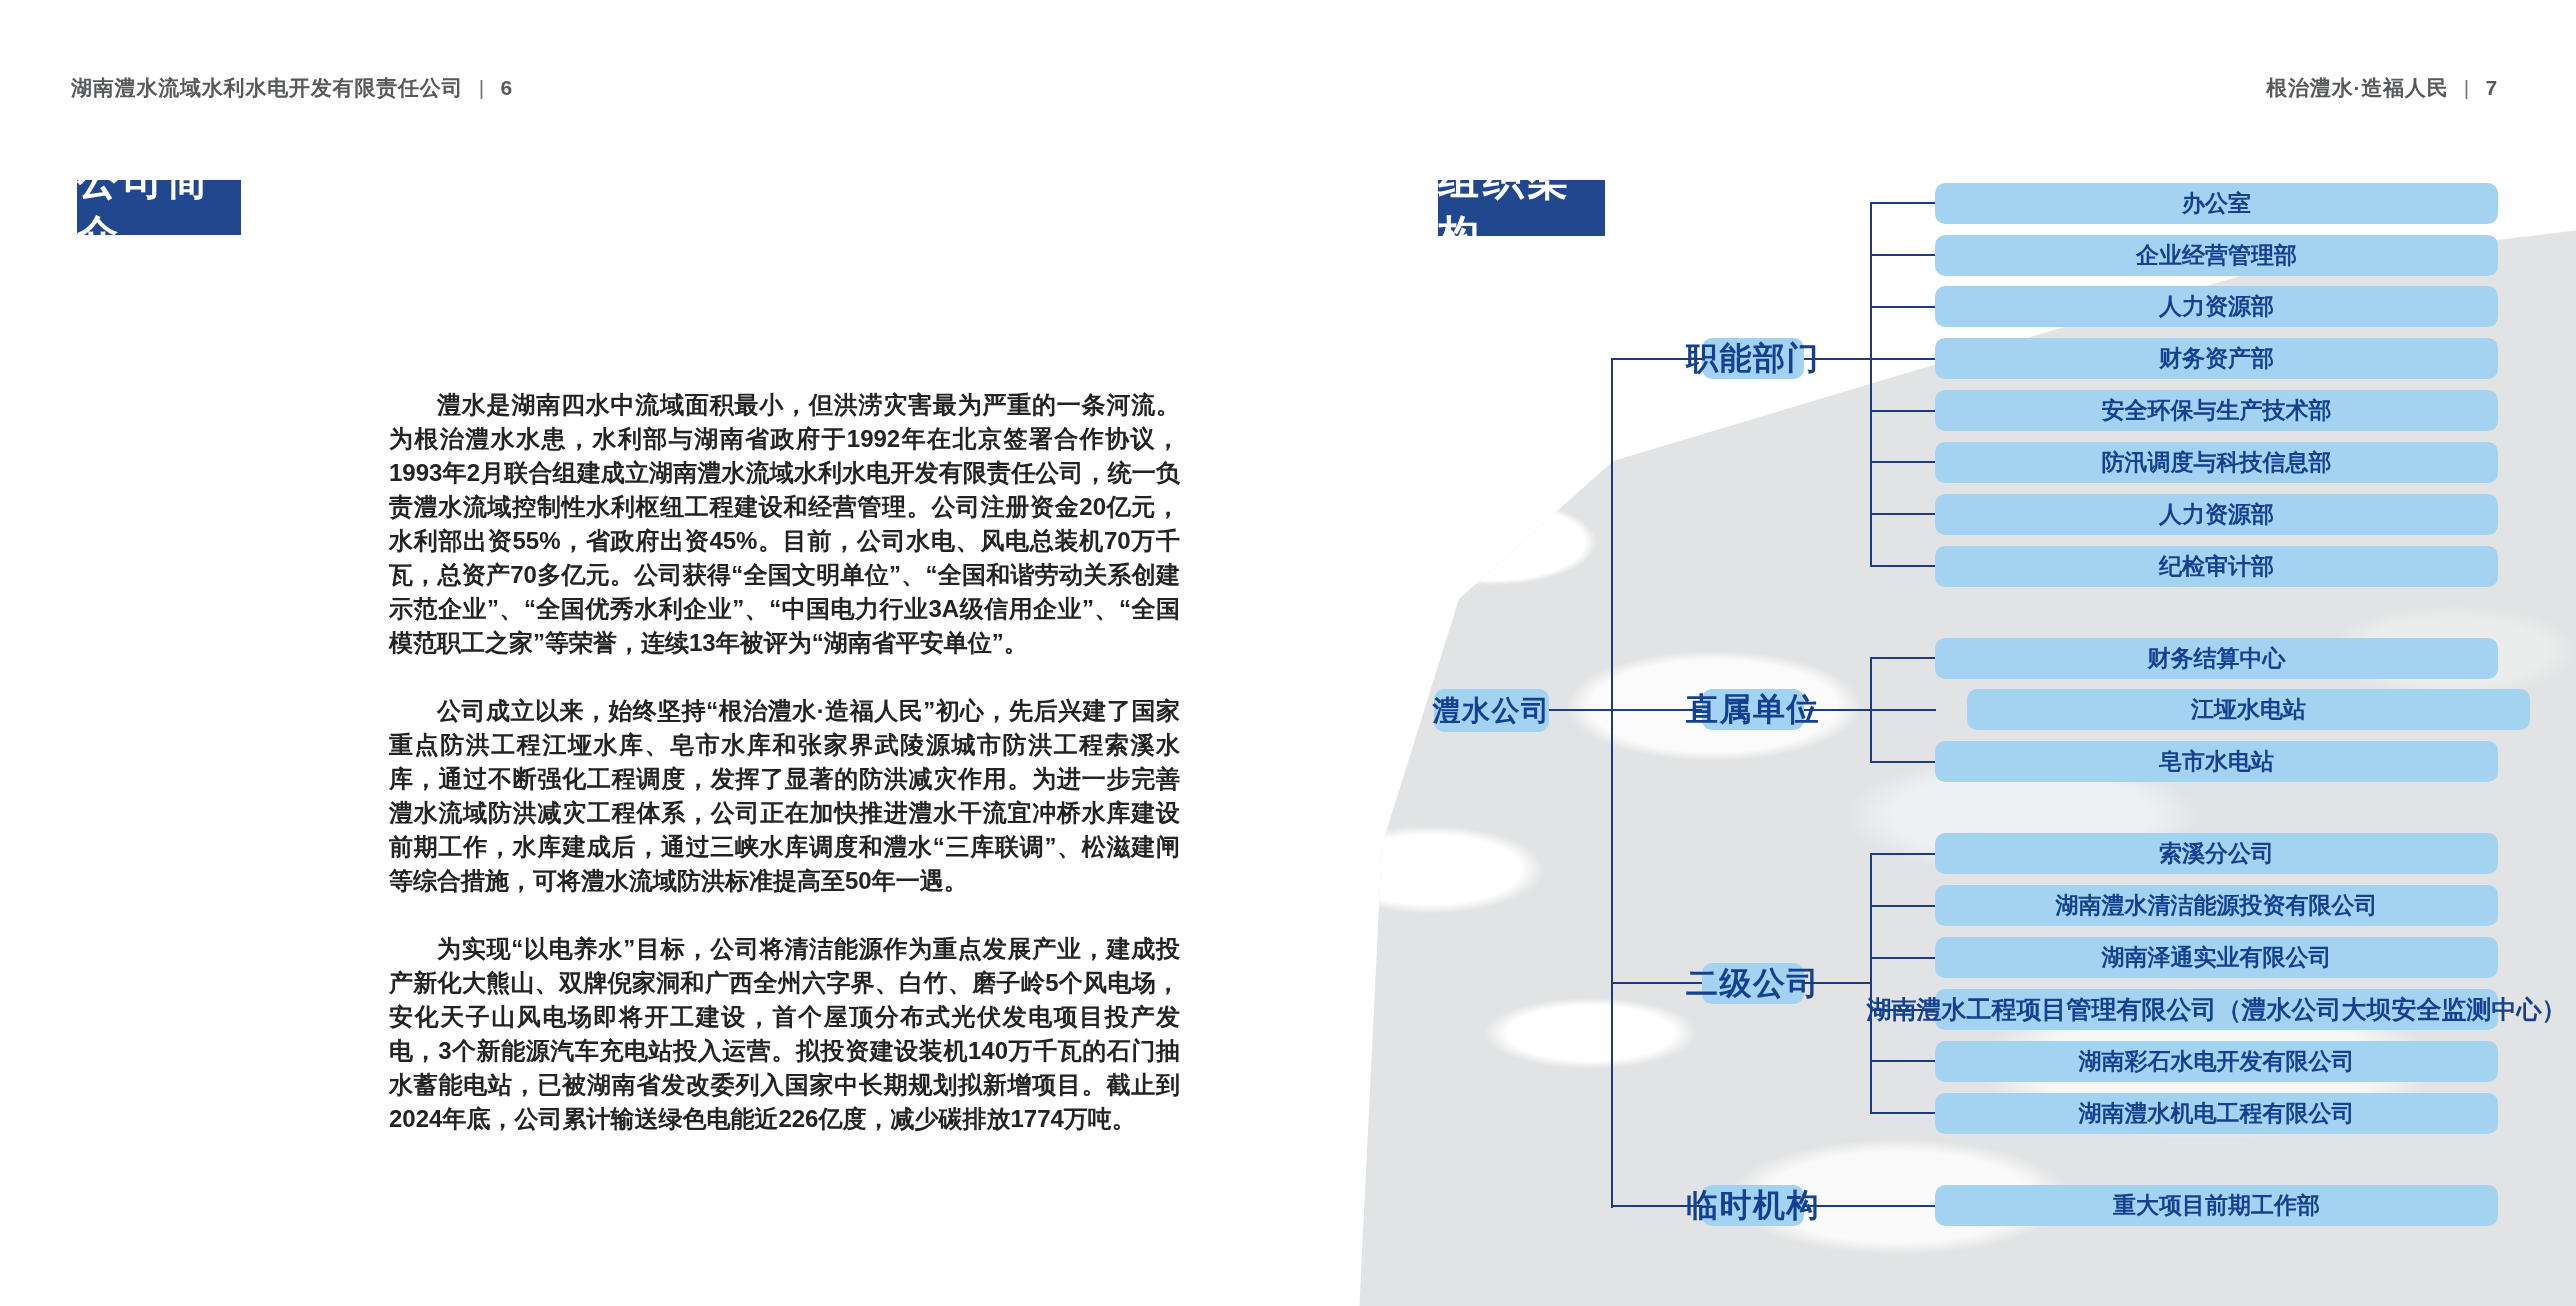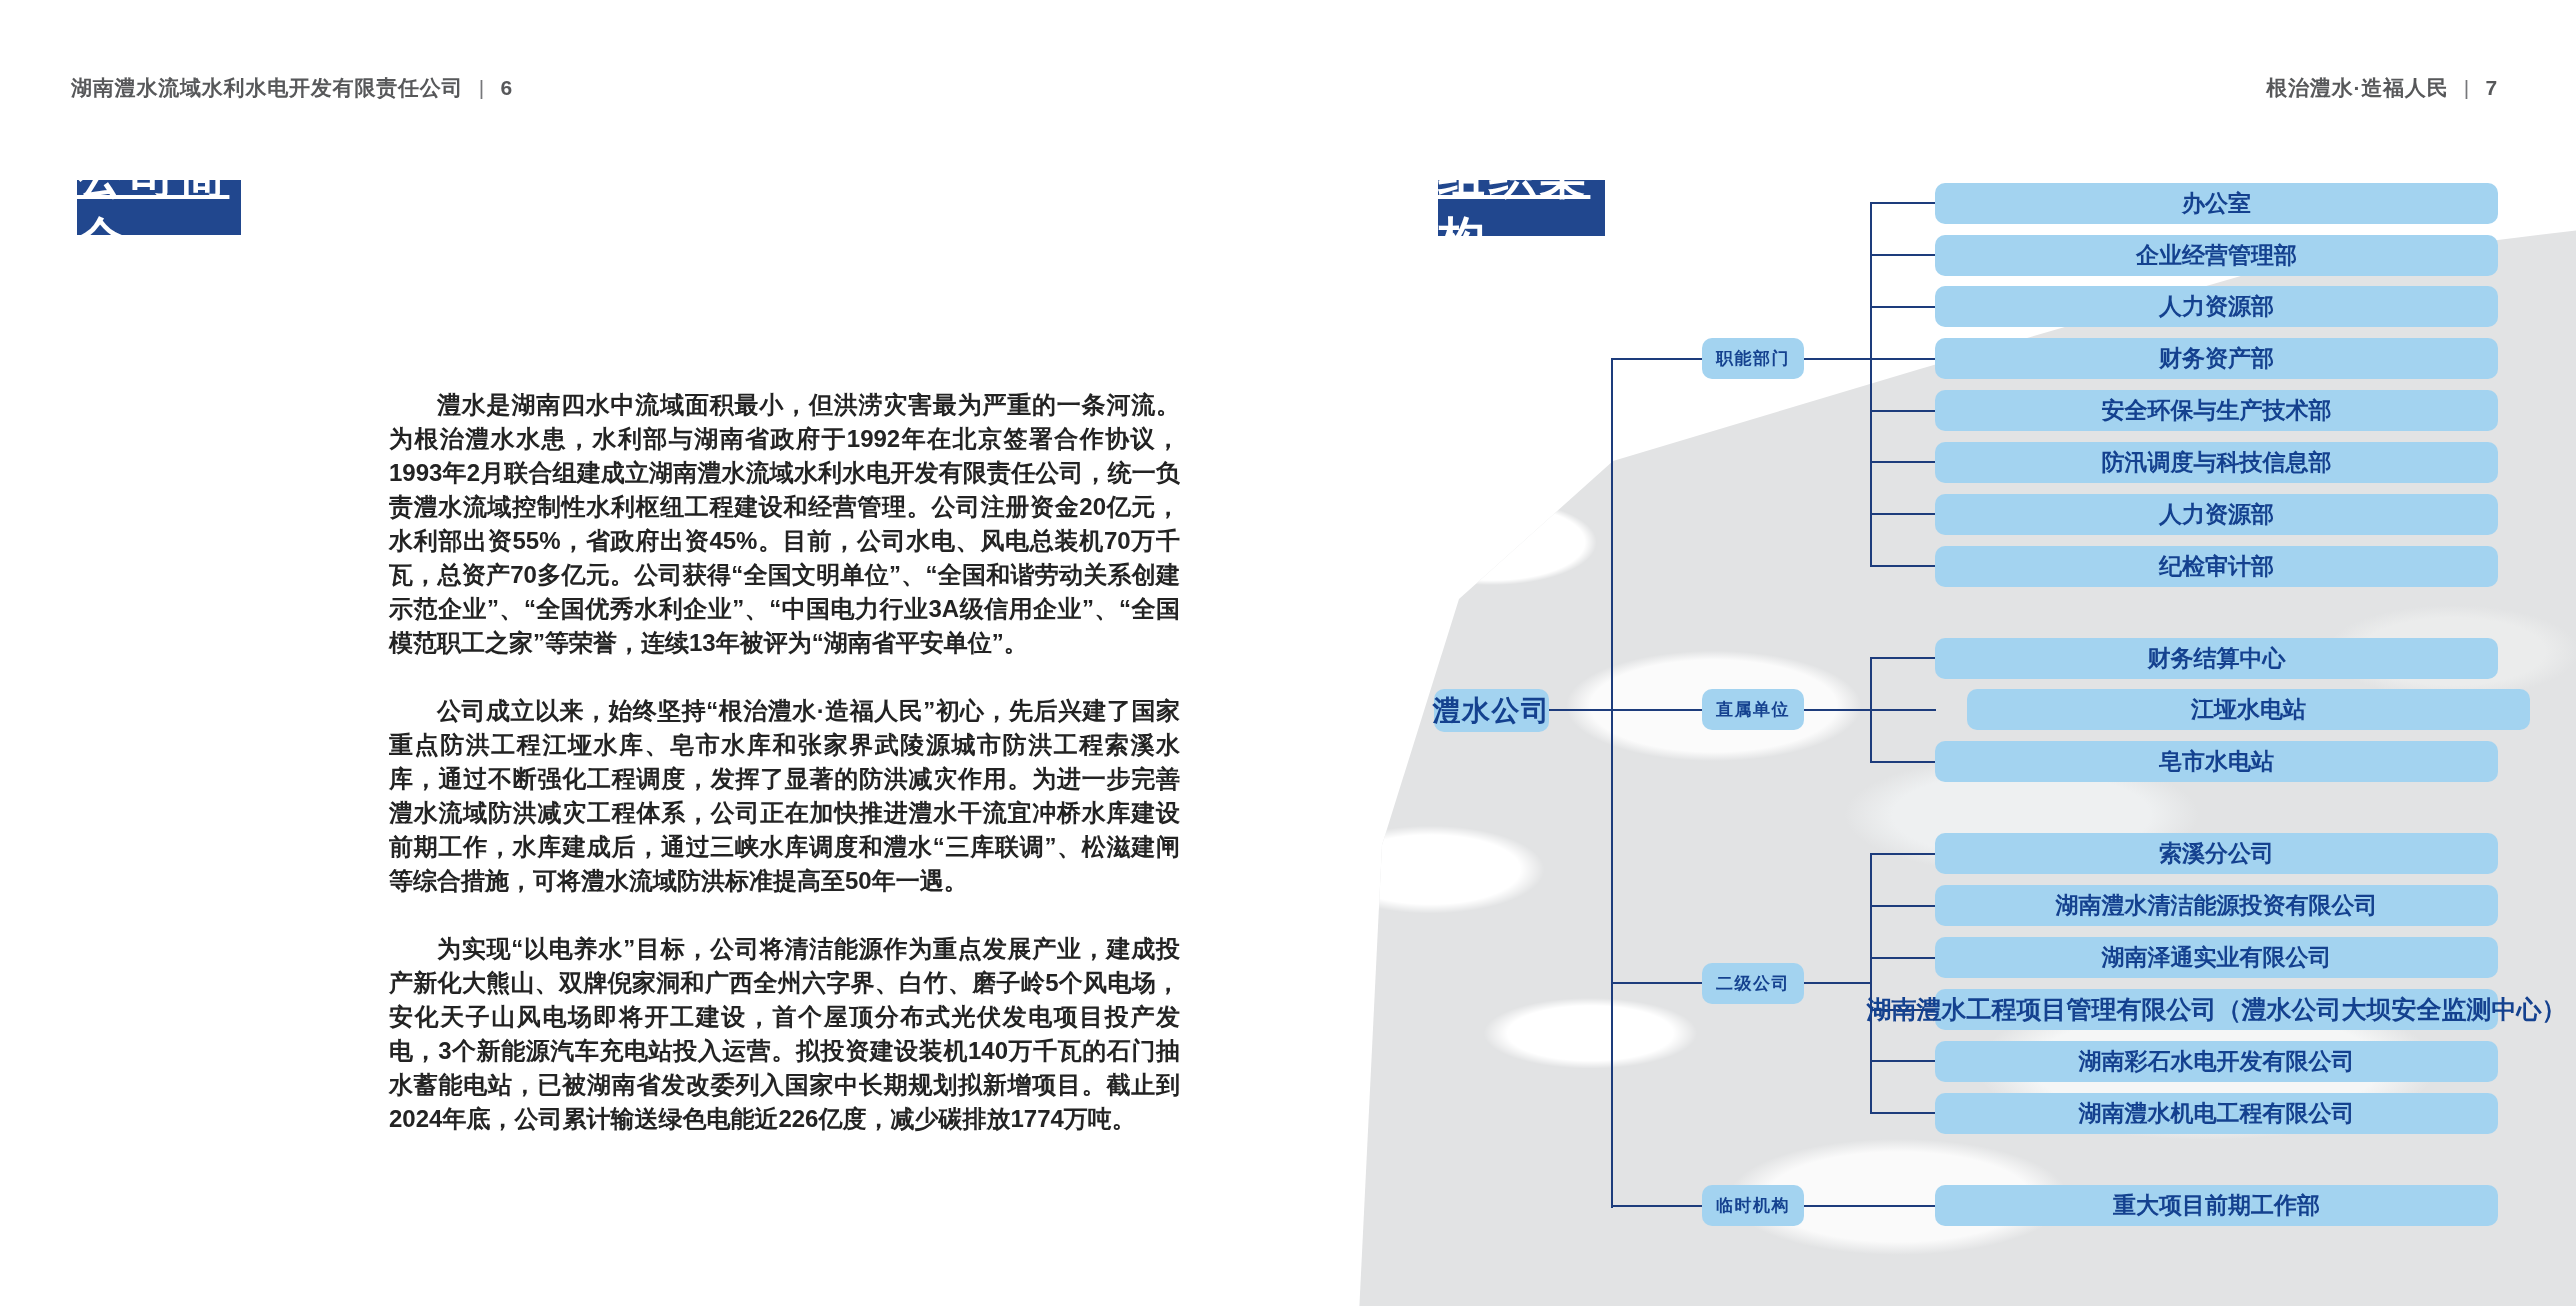--- a/index.html
+++ b/index.html
@@ -17,21 +17,21 @@
 
   
   .page-header{position:absolute;top:75px;font-size:21px;font-weight:700;
     color:var(--header-gray);letter-spacing:0.8px;line-height:26px;white-space:nowrap;z-index:3;}
   .page-header .sep{font-weight:400;color:#76777a;margin:0 15.4px;}
   #header-left{left:71px;}
   #header-right{right:78px;}
 
   
   .title-box{position:absolute;background:var(--title-blue);color:#fff;font-weight:700;
-    font-size:47px;letter-spacing:3.8px;display:flex;align-items:center;justify-content:center;z-index:3;text-decoration:underline;}
+    font-size:41px;letter-spacing:3.8px;display:flex;align-items:center;justify-content:center;z-index:3;}
   #title-left{left:77px;top:180px;width:164px;height:55px;}
   #title-right{left:1438px;top:180px;width:167px;height:56px;}
 
   
   #body-text{position:absolute;left:389px;top:388px;width:791px;z-index:3;
     color:var(--body-text);font-size:24px;line-height:34px;font-weight:700;
     text-align:justify;}
   #body-text p{text-indent:2em;margin-bottom:34px;}
 
   
@@ -48,21 +48,21 @@
       radial-gradient(ellipse 184px 61px at 20% 75%, #ffffff 45%, rgba(255,255,255,0) 58%);
     clip-path:polygon(1232px 15.4px,921px 54px,576px 154px,269px 246px,115px 384px,
       38px 630px,15.4px 1091px,1232px 1091px);}
 
   
   .org-box{position:absolute;background:var(--light-blue);color:var(--box-navy);
     font-weight:700;display:flex;align-items:center;justify-content:center;
     white-space:nowrap;z-index:2;border-radius:10px;}
   .org-item{font-size:23px;}
   .org-item.small{font-size:25px;}
-  .org-cat{font-size:17px;letter-spacing:1.5px;}
+  .org-cat{font-size:32px;letter-spacing:1.5px;}
   .org-root{font-size:28px;letter-spacing:1.5px;}
   .cline{position:absolute;background:var(--line-navy);z-index:1;}
 </style>
 </head>
 <body>
 
 <div id="canvas">
 
   <div class="page-header" id="header-left">
     <span>湖南澧水流域水利水电开发有限责任公司</span><span class="sep">|</span><span>6</span>

